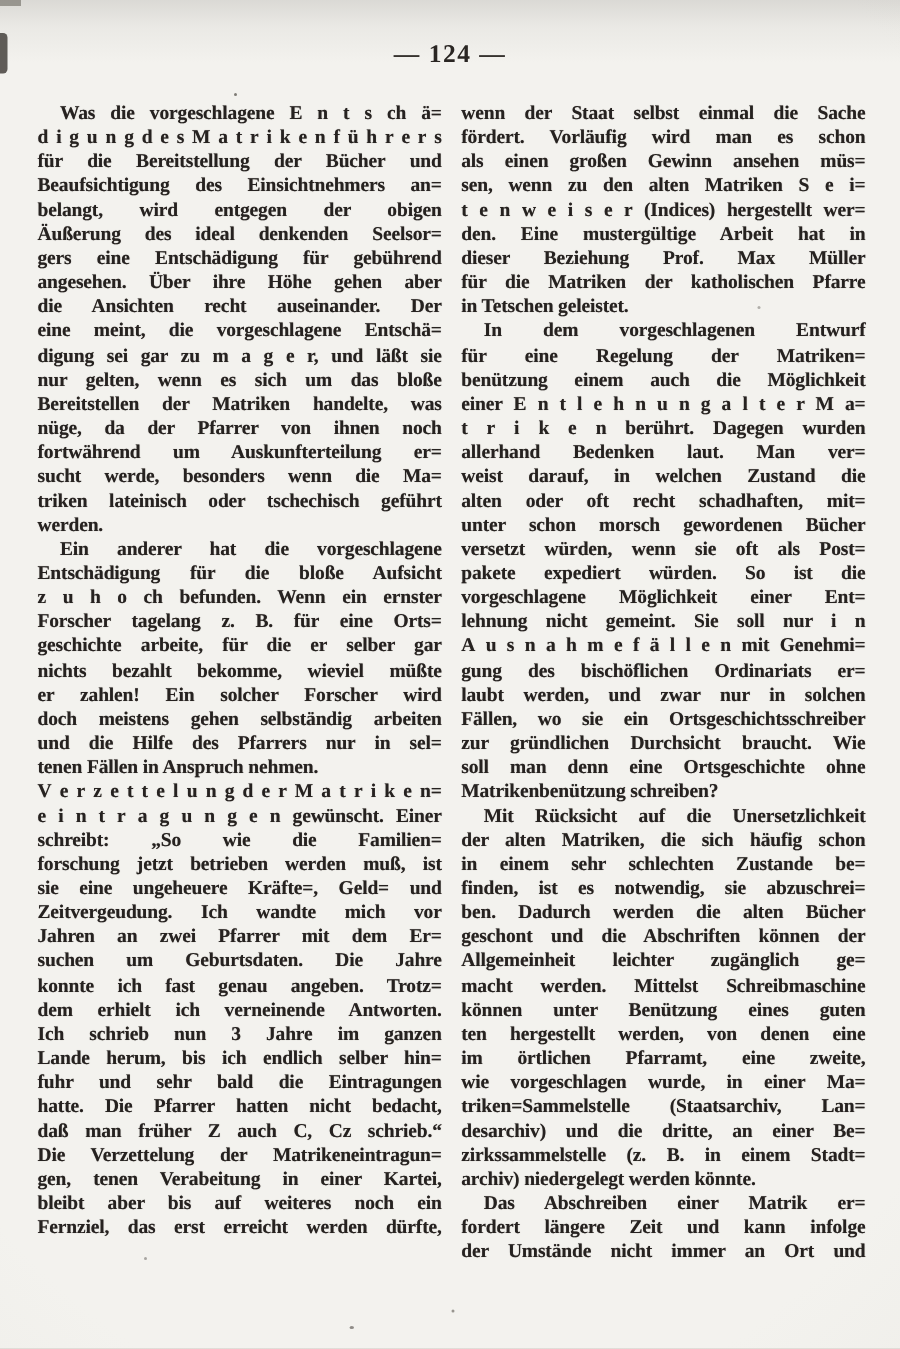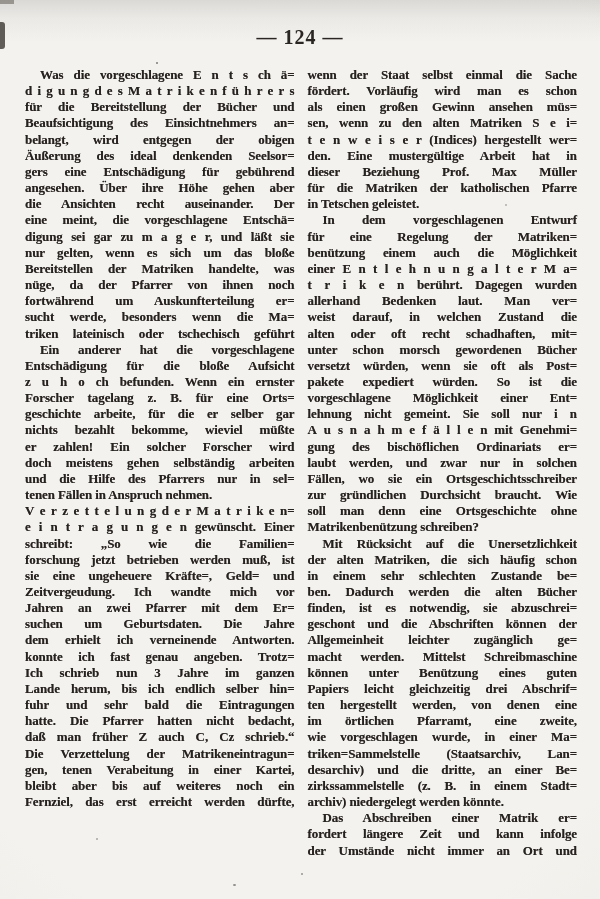--- a/index.html
+++ b/index.html
@@ -6,21 +6,21 @@
   body{width:600px;height:899px;overflow:hidden;background:#d9d6d0;}
   .page{
     position:relative;width:600px;height:899px;overflow:hidden;
     font-family:"Liberation Serif",serif;color:#262220;
     background:
       linear-gradient(180deg, rgba(70,66,60,0.14) 0px, rgba(70,66,60,0.05) 18px, rgba(70,66,60,0) 42px),
       radial-gradient(ellipse 130% 110% at 48% 46%, #f3f2ee 55%, #ecebe6 78%, #ddDad3 100%);
   }
   .pageno{
     position:absolute;top:26px;left:0;width:100%;text-align:center;
-    font-weight:bold;font-size:20px;letter-spacing:1px;color:#2a2623;
+    font-weight:bold;font-size:17px;letter-spacing:1px;color:#2a2623;
   }
   .columns{
     position:absolute;top:67px;left:25px;width:552px;
     display:flex;gap:13px;
   }
   .col{width:270px;}
   .line{
     font-size:13px;font-weight:bold;line-height:16.15px;
     letter-spacing:-0.1px;
     text-align:justify;text-align-last:justify;
@@ -70,40 +70,41 @@
         <div class="line">angesehen. Über ihre Höhe gehen aber</div>
         <div class="line">die Ansichten recht auseinander. Der</div>
         <div class="line">eine meint, die vorgeschlagene Entschä=</div>
         <div class="line">digung sei gar zu m&nbsp;a&nbsp;g&nbsp;e&nbsp;r, und läßt sie</div>
         <div class="line">nur gelten, wenn es sich um das bloße</div>
         <div class="line">Bereitstellen der Matriken handelte, was</div>
         <div class="line">nüge, da der Pfarrer von ihnen noch</div>
         <div class="line">fortwährend um Auskunfterteilung er=</div>
         <div class="line">sucht werde, besonders wenn die Ma=</div>
         <div class="line">triken lateinisch oder tschechisch geführt</div>
+        <div class="line end">werden.</div>
         <div class="line indent">Ein anderer hat die vorgeschlagene</div>
         <div class="line">Entschädigung für die bloße Aufsicht</div>
         <div class="line">z&nbsp;u h&nbsp;o&nbsp;ch befunden. Wenn ein ernster</div>
         <div class="line">Forscher tagelang z. B. für eine Orts=</div>
         <div class="line">geschichte arbeite, für die er selber gar</div>
         <div class="line">nichts bezahlt bekomme, wieviel müßte</div>
         <div class="line">er zahlen! Ein solcher Forscher wird</div>
         <div class="line">doch meistens gehen selbständig arbeiten</div>
         <div class="line">und die Hilfe des Pfarrers nur in sel=</div>
         <div class="line end">tenen Fällen in Anspruch nehmen.</div>
         <div class="line">V&nbsp;e&nbsp;r&nbsp;z&nbsp;e&nbsp;t&nbsp;t&nbsp;e&nbsp;l&nbsp;u&nbsp;n&nbsp;g d&nbsp;e&nbsp;r M&nbsp;a&nbsp;t&nbsp;r&nbsp;i&nbsp;k&nbsp;e&nbsp;n=</div>
         <div class="line">e&nbsp;i&nbsp;n&nbsp;t&nbsp;r&nbsp;a&nbsp;g&nbsp;u&nbsp;n&nbsp;g&nbsp;e&nbsp;n gewünscht. Einer</div>
         <div class="line">schreibt: „So wie die Familien=</div>
         <div class="line">forschung jetzt betrieben werden muß, ist</div>
         <div class="line">sie eine ungeheuere Kräfte=, Geld= und</div>
         <div class="line">Zeitvergeudung. Ich wandte mich vor</div>
         <div class="line">Jahren an zwei Pfarrer mit dem Er=</div>
         <div class="line">suchen um Geburtsdaten. Die Jahre</div>
+        <div class="line">konnte ich fast genau angeben. Trotz=</div>
         <div class="line">dem erhielt ich verneinende Antworten.</div>
-        <div class="line">konnte ich fast genau angeben. Trotz=</div>
         <div class="line">Ich schrieb nun 3 Jahre im ganzen</div>
         <div class="line">Lande herum, bis ich endlich selber hin=</div>
         <div class="line">fuhr und sehr bald die Eintragungen</div>
         <div class="line">hatte. Die Pfarrer hatten nicht bedacht,</div>
         <div class="line">daß man früher Z auch C, Cz schrieb.“</div>
         <div class="line">Die Verzettelung der Matrikeneintragun=</div>
         <div class="line">gen, tenen Verabeitung in einer Kartei,</div>
         <div class="line">bleibt aber bis auf weiteres noch ein</div>
         <div class="line">Fernziel, das erst erreicht werden dürfte,</div>
       </div>
@@ -133,27 +134,26 @@
         <div class="line">A&nbsp;u&nbsp;s&nbsp;n&nbsp;a&nbsp;h&nbsp;m&nbsp;e&nbsp;f&nbsp;ä&nbsp;l&nbsp;l&nbsp;e&nbsp;n mit Genehmi=</div>
         <div class="line">gung des bischöflichen Ordinariats er=</div>
         <div class="line">laubt werden, und zwar nur in solchen</div>
         <div class="line">Fällen, wo sie ein Ortsgeschichtsschreiber</div>
         <div class="line">zur gründlichen Durchsicht braucht. Wie</div>
         <div class="line">soll man denn eine Ortsgeschichte ohne</div>
         <div class="line end">Matrikenbenützung schreiben?</div>
         <div class="line indent">Mit Rücksicht auf die Unersetzlichkeit</div>
         <div class="line">der alten Matriken, die sich häufig schon</div>
         <div class="line">in einem sehr schlechten Zustande be=</div>
+        <div class="line">finden, ist es notwendig, sie abzuschrei=</div>
         <div class="line">ben. Dadurch werden die alten Bücher</div>
-        <div class="line">finden, ist es notwendig, sie abzuschrei=</div>
         <div class="line">geschont und die Abschriften können der</div>
         <div class="line">Allgemeinheit leichter zugänglich ge=</div>
         <div class="line">macht werden. Mittelst Schreibmaschine</div>
         <div class="line">können unter Benützung eines guten</div>
-        <div class="line">Papiers leicht gleichzeitig drei Abschrif=</div>
         <div class="line">ten hergestellt werden, von denen eine</div>
         <div class="line">im örtlichen Pfarramt, eine zweite,</div>
         <div class="line">wie vorgeschlagen wurde, in einer Ma=</div>
         <div class="line">triken=Sammelstelle (Staatsarchiv, Lan=</div>
         <div class="line">desarchiv) und die dritte, an einer Be=</div>
         <div class="line">zirkssammelstelle (z. B. in einem Stadt=</div>
         <div class="line end">archiv) niedergelegt werden könnte.</div>
         <div class="line indent">Das Abschreiben einer Matrik er=</div>
         <div class="line">fordert längere Zeit und kann infolge</div>
         <div class="line">der Umstände nicht immer an Ort und</div>

